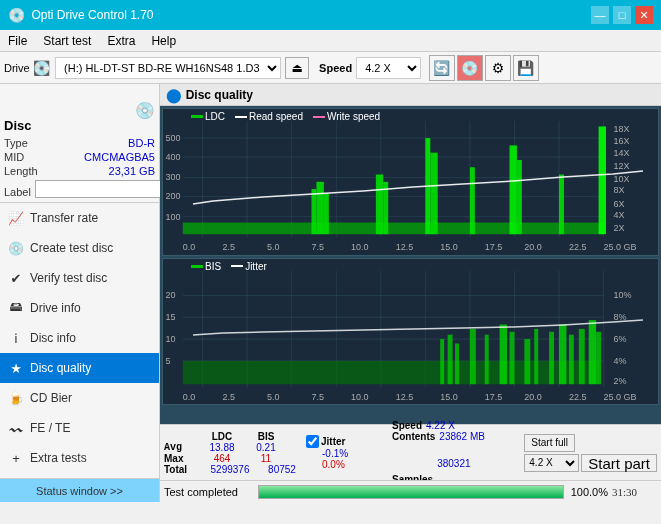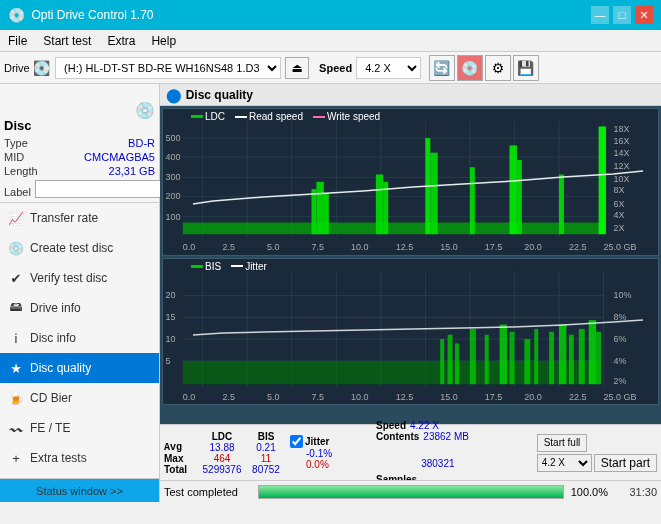--- a/index.html
+++ b/index.html
@@ -39,38 +39,38 @@
     .disc-info-label { color: #333; }
     .disc-info-value { color: #0000cc; font-weight: 500; }
     .disc-label-row { display: flex; align-items: flex-end; gap: 4px; margin-top: 3px; font-size: 11px; }
     .disc-label-input { flex: 1; height: 18px; border: 1px solid #aaa; font-size: 11px; padding: 0 2px; }
     
     .nav-items { flex: 1; }
     .nav-item { display: flex; align-items: center; height: 30px; padding: 0 8px; cursor: pointer; font-size: 12px; gap: 6px; color: #333; }
     .nav-item.active { background: #0078d7; color: white; }
     .nav-icon { width: 16px; height: 16px; display: flex; align-items: center; justify-content: center; font-size: 13px; }
     
-    .status-window-btn { height: 24px; background: #0ea5e9; border-top: 1px solid #ccc; display: flex; align-items: center; justify-content: center; cursor: pointer; font-size: 11px; color: #333; }
+    .status-window-btn { height: 24px; background: #7dd3fc; border-top: 1px solid #ccc; display: flex; align-items: center; justify-content: center; cursor: pointer; font-size: 11px; color: #333; }
 
     
     .content { flex: 1; display: flex; flex-direction: column; background: #1e3a4a; }
     
     .disc-quality-header { background: #e8e8e8; height: 22px; display: flex; align-items: center; padding: 0 6px; gap: 4px; border-bottom: 1px solid #ccc; }
     .disc-quality-icon { color: #0078d7; font-size: 14px; }
     .disc-quality-title { font-weight: bold; font-size: 12px; }
 
     
     .charts-area { flex: 1; display: flex; flex-direction: column; padding: 2px; gap: 2px; background: #2a4a5e; }
 
     .progress-bar-row { display: flex; align-items: center; height: 22px; padding: 0 4px; gap: 4px; }
     .status-text { font-size: 11px; min-width: 90px; }
     .progress-track { flex: 1; height: 14px; background: #ddd; border: 1px solid #aaa; position: relative; overflow: hidden; }
     .progress-fill { height: 100%; background: linear-gradient(to bottom, #8ae8a0, #00b050); }
     .progress-percent { font-size: 11px; min-width: 40px; text-align: right; }
-    .time-display { font-size: 11px; min-width: 45px; text-align: right; color: #333; }
+    .time-display { font-size: 11px; min-width: 45px; text-align: left; color: #333; font-family: Liberation Serif, serif; }
 
     .chart1-wrapper { position: relative; height: 48%; }
     .chart2-wrapper { position: relative; height: 48%; }
   </style>
 </head>
 <body>
 
 <div class="title-bar">
   <div class="title-bar-left">
     <span style="font-size:14px;">💿</span>
@@ -371,21 +371,21 @@
           <div style="width:48px;text-align:center;color:#0000cc;">13.88</div>
           <div style="width:36px;text-align:center;color:#0000cc;">0.21</div>
         </div>
 
         <div style="display:flex;gap:2px;">
           <div style="width:32px;font-weight:bold;">Max</div>
           <div style="width:48px;text-align:center;color:#cc0000;">464</div>
           <div style="width:36px;text-align:center;color:#cc0000;">11</div>
         </div>
 
-        <div style="display:flex;gap:2px;">
+        <div style="display:flex;gap:10px;">
           <div style="width:32px;font-weight:bold;">Total</div>
           <div style="width:48px;text-align:center;color:#0000cc;">5299376</div>
           <div style="width:36px;text-align:center;color:#0000cc;">80752</div>
         </div>
       </div>
 
       <div style="display:flex;flex-direction:column;font-size:10px;min-width:80px;">
         <div style="display:flex;align-items:center;gap:2px;">
           <input type="checkbox" checked="" style="margin: 0px;">
           <span style="font-weight:bold;">Jitter</span>
@@ -410,21 +410,21 @@
       </div>
 
       <div style="display:flex;flex-direction:column;gap:2px;margin-left:auto;align-items:stretch;">
         <div style="display:flex;align-items:center;gap:2px;">
           <button style="height:18px;font-size:10px;padding:0 6px;border:1px solid #aaa;background:#f0f0f0;cursor:pointer;white-space:nowrap;">Start full</button>
         </div>
         <div style="display:flex;align-items:center;gap:2px;">
           <select style="height:18px;font-size:10px;border:1px solid #aaa;width:55px;">
             <option>4.2 X</option>
           </select>
-          <button style="height:18px;font-size:12px;padding:0 6px;border:1px solid #aaa;background:#f0f0f0;cursor:pointer;white-space:nowrap;">Start part</button>
+          <button style="height:18px;font-size:15px;padding:0 6px;border:1px solid #aaa;background:#f0f0f0;cursor:pointer;white-space:nowrap;">Start part</button>
         </div>
       </div>
     </div>
 
     <div class="progress-bar-row" style="background:#f0f0f0;border-top:1px solid #ccc;">
       <span class="status-text">Test completed</span>
       <div class="progress-track">
         <div class="progress-fill" style="width:100%;"></div>
       </div>
       <span class="progress-percent">100.0%</span>

